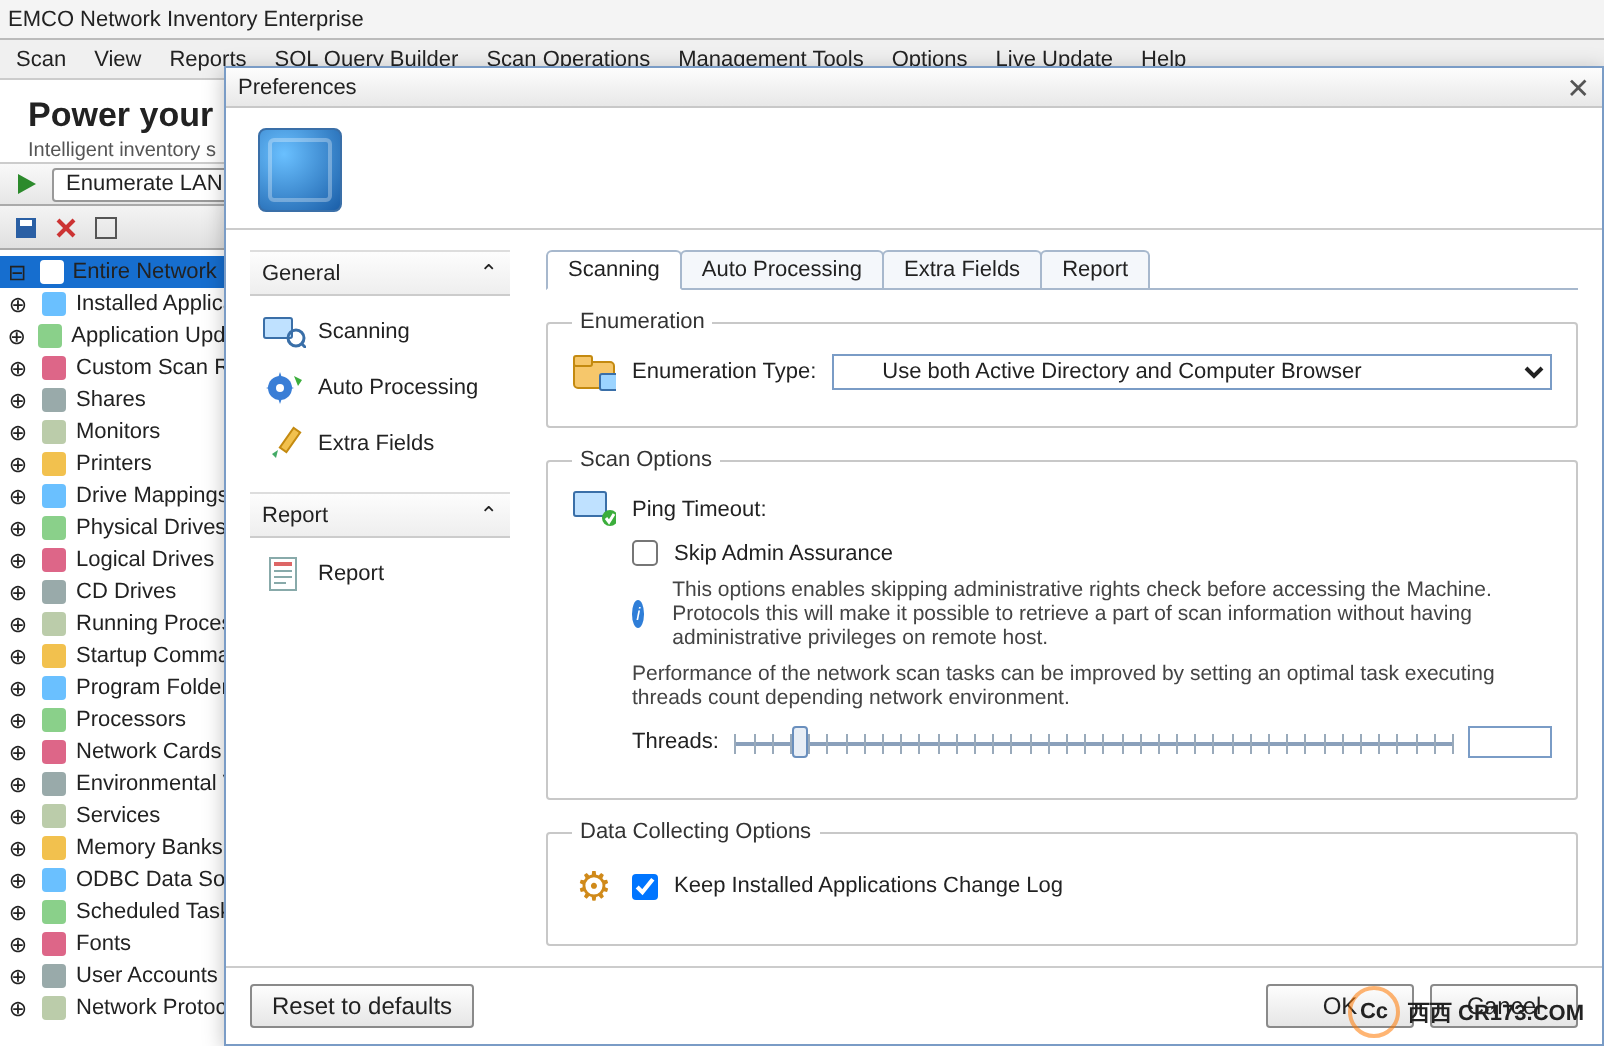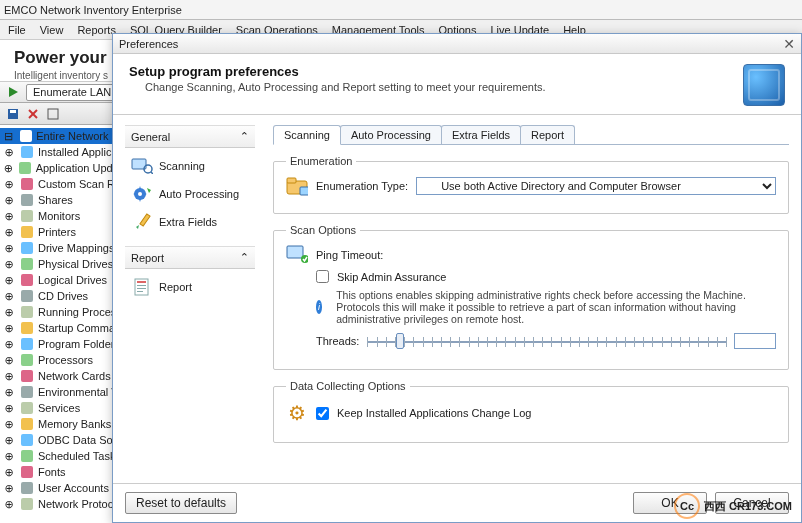--- a/index.html
+++ b/index.html
@@ -73,21 +73,21 @@
 .wm { position:absolute; right:10px; bottom:4px; font-size:13px; font-weight:bold; color:rgba(255,120,0,.55); display:flex; align-items:center; gap:4px; pointer-events:none; }
 .wm .circ { width:26px; height:26px; border:2px solid rgba(255,120,0,.55); border-radius:50%; display:flex; align-items:center; justify-content:center; }
 </style>
 </head>
 <body>
 
 <div class="titlebar">
   <span>EMCO Network Inventory Enterprise</span>
 </div>
 <div class="menubar">
-  <span>File</span>
+  <span>Scan</span>
   <span>View</span>
   <span>Reports</span>
   <span>SQL Query Builder</span>
   <span>Scan Operations</span>
   <span>Management Tools</span>
   <span>Options</span>
   <span>Live Update</span>
   <span>Help</span>
 </div>
 <div class="subheader">
@@ -345,24 +345,20 @@
       </div>
     </div>
 </div>
 
 <div class="dialog">
   <div class="dlg-titlebar">
     <span>Preferences</span>
     <span class="closex">✕</span>
   </div>
   <div class="dlg-header">
-    <div>
-      <h2>Setup program preferences</h2>
-      <div class="desc">Change Scanning, Auto Processing and Report setting to meet your requirements.</div>
-    </div>
     <div class="globe"></div>
   </div>
 
   <div class="dlg-body">
 
     <div class="leftnav">
       <div class="group-hdr">
         <span>General</span>
         <span>⌃</span>
       </div>
@@ -456,20 +452,21 @@
           <label>Ping Timeout:</label>
         </div>
         <div class="row" style="margin-left:30px;">
           <input type="checkbox" style="">
           <label>Skip Admin Assurance</label>
         </div>
         <div class="row" style="margin-left:30px;">
           <span class="infoicon">i</span>
           <div class="hint" style="margin-left:0">This options enables skipping administrative rights check before accessing the Machine. Protocols this will make it possible to retrieve a part of scan information without having administrative privileges on remote host.</div>
         </div>
+        <div class="hint" style="margin:6px 0 6px 30px">Performance of the network scan tasks can be improved by setting an optimal task executing threads count depending network environment.</div>
         <div class="row" style="margin-left:30px;">
           <label>Threads:</label>
           <div class="slider-wrap" style="flex:1">
             <div class="slider">
               <div class="track"></div>
               <div id="slider-ticks">
                   <div class="tick" style="left: 0%;"></div>
                   <div class="tick" style="left: 2.5641%;"></div>
                   <div class="tick" style="left: 5.12821%;"></div>
                   <div class="tick" style="left: 7.69231%;"></div>

